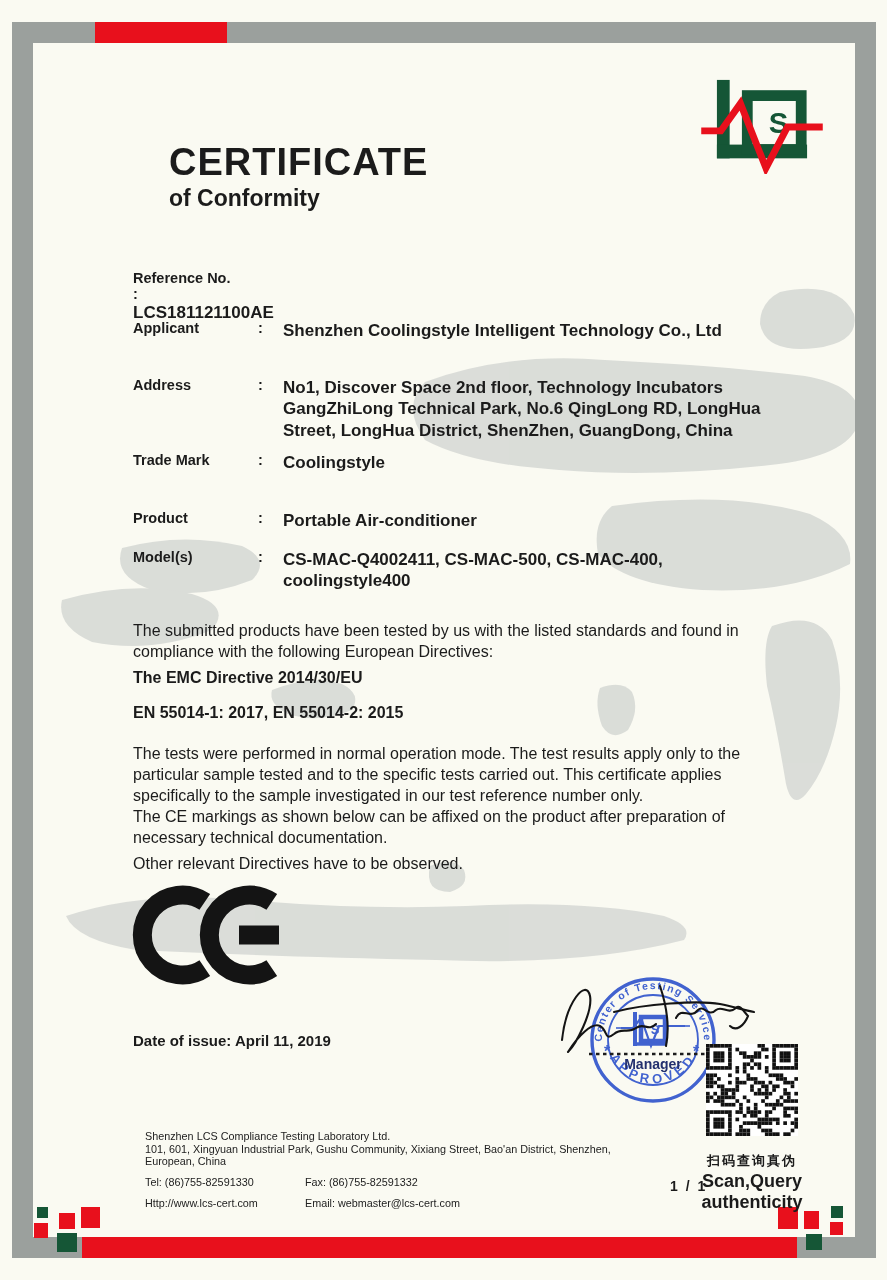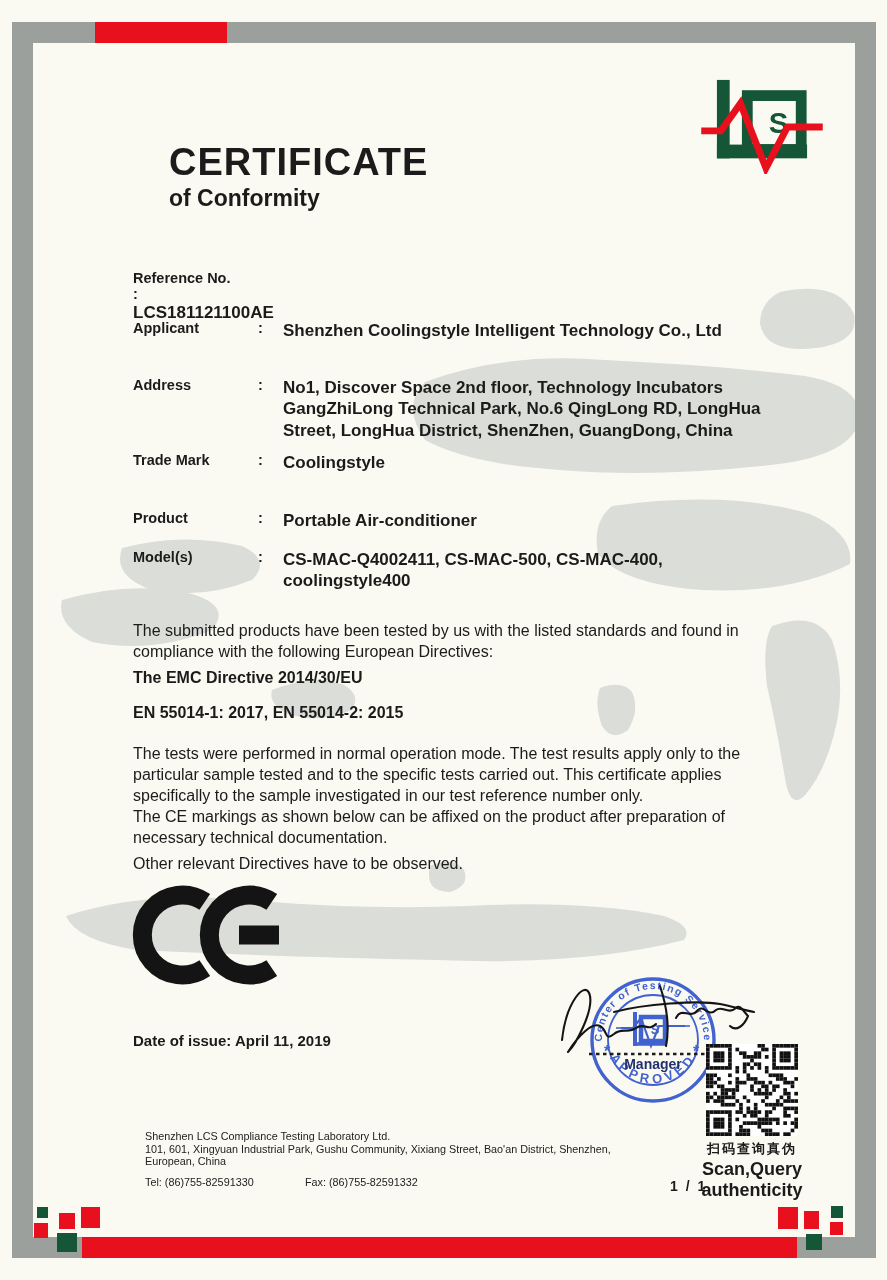--- a/index.html
+++ b/index.html
@@ -29,21 +29,21 @@
   .para{position:absolute;left:133px;width:648px;font-size:16px;line-height:1.3;z-index:3;}
   .para.bold{font-weight:bold;}
   
   .ce{position:absolute;left:128px;top:884px;z-index:3;}
   .date{position:absolute;left:133px;top:1032px;font-size:15px;font-weight:bold;z-index:3;}
   
   .stamp{position:absolute;left:583px;top:970px;z-index:3;}
   .signature{position:absolute;left:548px;top:960px;z-index:4;}
   .qr-wrap{position:absolute;left:666px;top:1044px;width:172px;z-index:5;text-align:center;}
   .qr-svg{display:block;margin:0 auto;background:#fff;}
-  .qr-cn{font-size:13px;font-weight:bold;letter-spacing:2px;margin-top:4px;}
+  .qr-cn{font-size:13px;font-weight:bold;letter-spacing:2px;margin-top:16px;}
   .qr-en{font-size:18px;font-weight:bold;margin-top:1px;}
   
   .footer{position:absolute;left:145px;top:1130px;width:480px;font-size:10.8px;line-height:1.18;z-index:3;color:#222;}
   .f-cols{display:flex;margin-top:8px;}
   .f-cols .c1{width:160px;flex:none;}
   .page-num{position:absolute;left:670px;top:1178px;font-size:14px;font-weight:bold;letter-spacing:2px;z-index:3;}
 </style>
 </head>
 <body>
 
@@ -482,17 +482,21 @@
   </div>
 
   <div class="footer">
     <div>Shenzhen LCS Compliance Testing Laboratory Ltd.</div>
     <div>101, 601, Xingyuan Industrial Park, Gushu Community, Xixiang Street, Bao'an District, Shenzhen,</div>
     <div>European, China</div>
     <div class="f-cols">
       <span class="c1">Tel: (86)755-82591330</span>
       <span>Fax: (86)755-82591332</span>
     </div>
+    <div class="f-cols">
+      <span class="c1">Http://www.lcs-cert.com</span>
+      <span>Email: webmaster@lcs-cert.com</span>
+    </div>
   </div>
 
   <div class="page-num">1 / 1</div>
 
 </div>
 
 </body></html>

